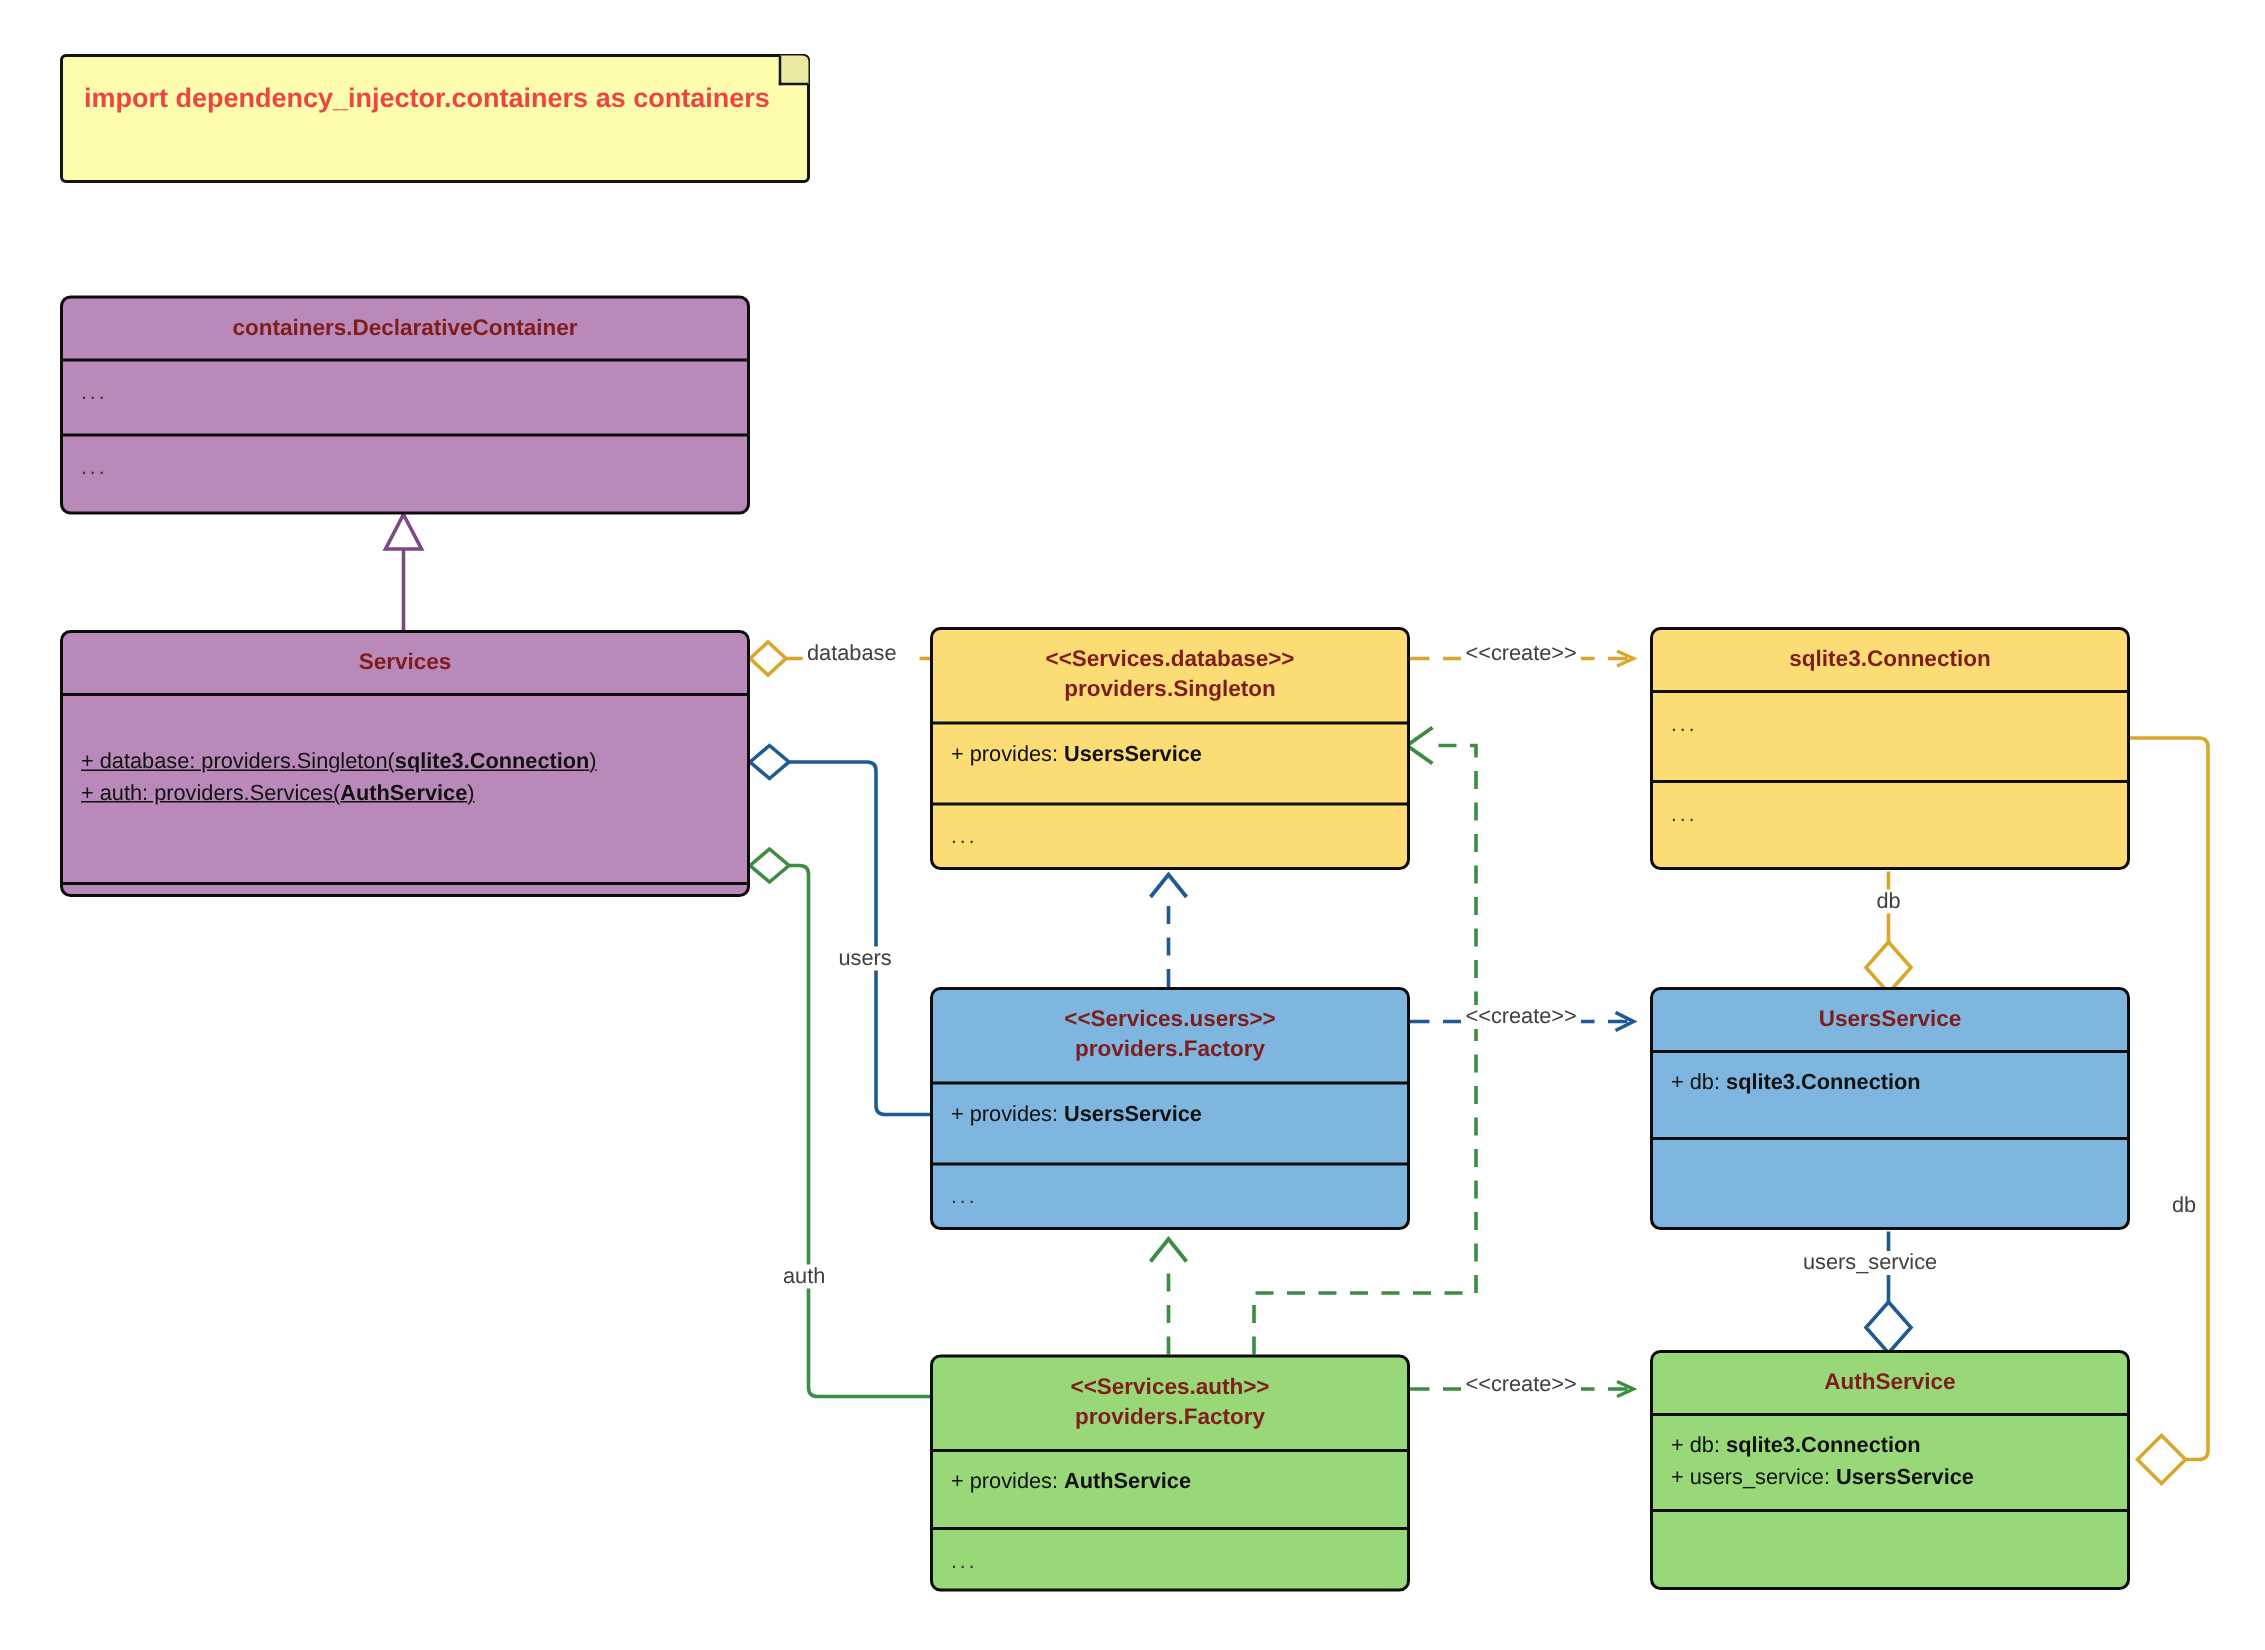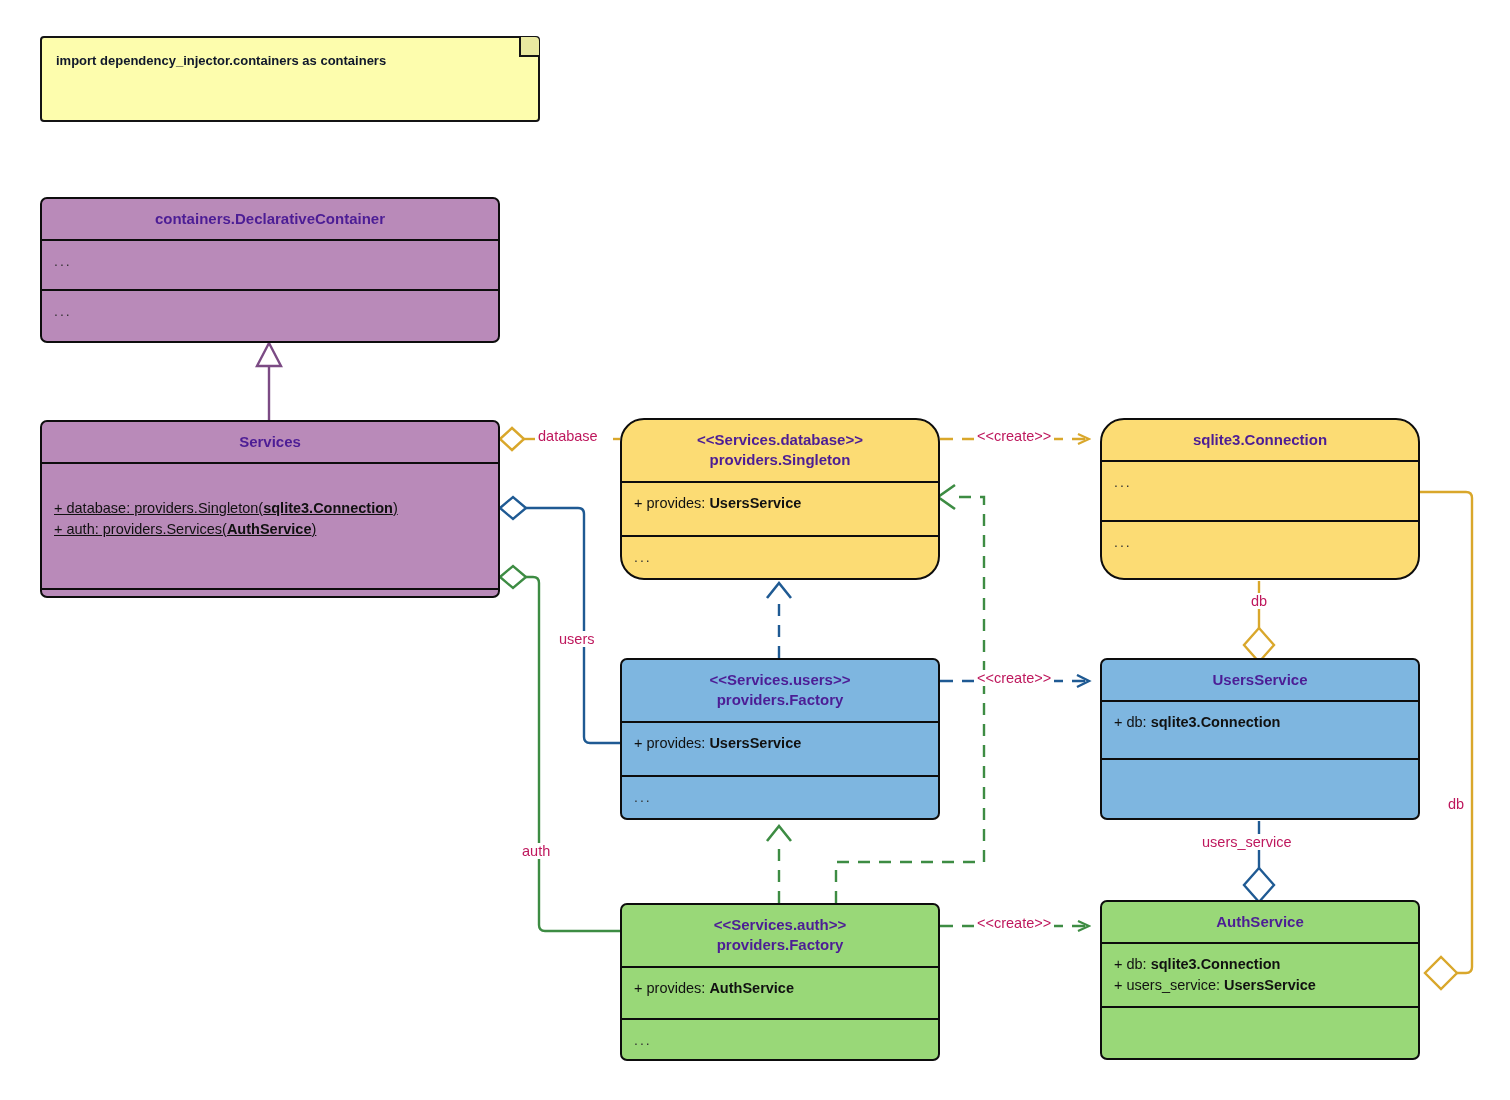--- a/index.html
+++ b/index.html
@@ -3,45 +3,45 @@
 <meta charset="utf-8">
 <style>
   html,body{margin:0;padding:0;background:#ffffff;}
   body{font-family:"Liberation Sans",sans-serif;}
   #canvas{position:relative;width:1510px;height:1100px;overflow:hidden;background:#fff;}
   #wires{position:absolute;left:0;top:0;width:1510px;height:1100px;pointer-events:none;}
 
   
   .note{position:absolute;background:#fdfdad;border:2px solid #141414;border-radius:4px;
         box-sizing:border-box;padding:14px 16px 10px 14px;}
-  .note .line{font-weight:bold;font-size:13px;color:#0f172a;line-height:1.45;white-space:nowrap;}
+  .note .line{font-weight:bold;font-size:18px;color:#ef4444;line-height:1.45;white-space:nowrap;}
   .note .dogear{position:absolute;right:-1px;top:-1px;width:18px;height:18px;
         background:#e9e9a0;border-left:2px solid #141414;border-bottom:2px solid #141414;
         border-top-right-radius:4px;}
 
   
   .cls{position:absolute;box-sizing:border-box;border:2.5px solid #0d0d0d;border-radius:7px;
        overflow:hidden;background:#fff;}
-  .cls .hdr{text-align:center;font-weight:bold;font-size:15px;color:#4c1d95;
+  .cls .hdr{text-align:center;font-weight:bold;font-size:15px;color:#7f1d1d;
        padding:10px 8px;line-height:1.35;border-bottom:2.5px solid #0d0d0d;box-sizing:border-box;}
   .cls .comp{box-sizing:border-box;padding:10px 12px;font-size:14.5px;color:#111;line-height:1.45;}
   .cls .comp + .comp{border-top:2.5px solid #0d0d0d;}
   .cls .dots{color:#333;letter-spacing:2px;font-size:14px;}
   .cls b{font-weight:bold;}
   .attr{white-space:nowrap;}
   .attr.static{text-decoration:underline;}
 
   .purple{background:#b98ab9;}
-  .gold{background:#fcdc74;border-radius:24px;}
+  .gold{background:#fcdc74;}
   .blue{background:#7eb6e0;}
   .green{background:#99d островы;}
   .green{background:#99d878;}
 
   
-  .elabel{position:absolute;font-size:14.5px;color:#be185d;background:#fff;
+  .elabel{position:absolute;font-size:14.5px;color:#404040;background:#fff;
           padding:0 3px;white-space:nowrap;}
 </style>
 </head>
 <body>
 
 <div id="canvas">
 
   <svg id="wires" viewBox="0 0 1510 1100" xmlns="http://www.w3.org/2000/svg">
     <defs>
       <marker id="oarrow-gold" markerWidth="14" markerHeight="14" refX="11" refY="6" orient="auto" markerUnits="userSpaceOnUse">

